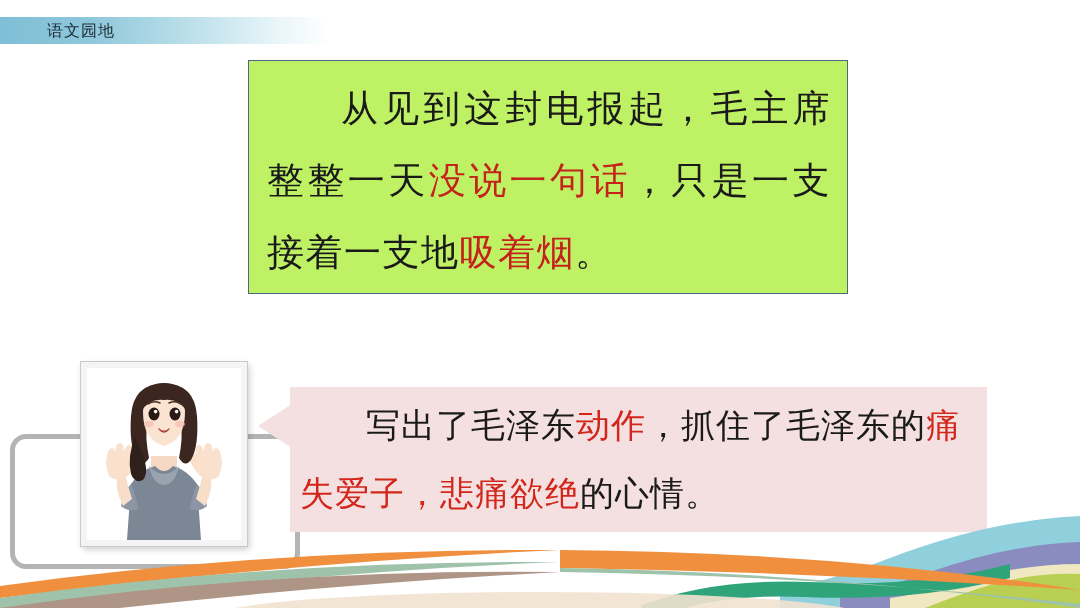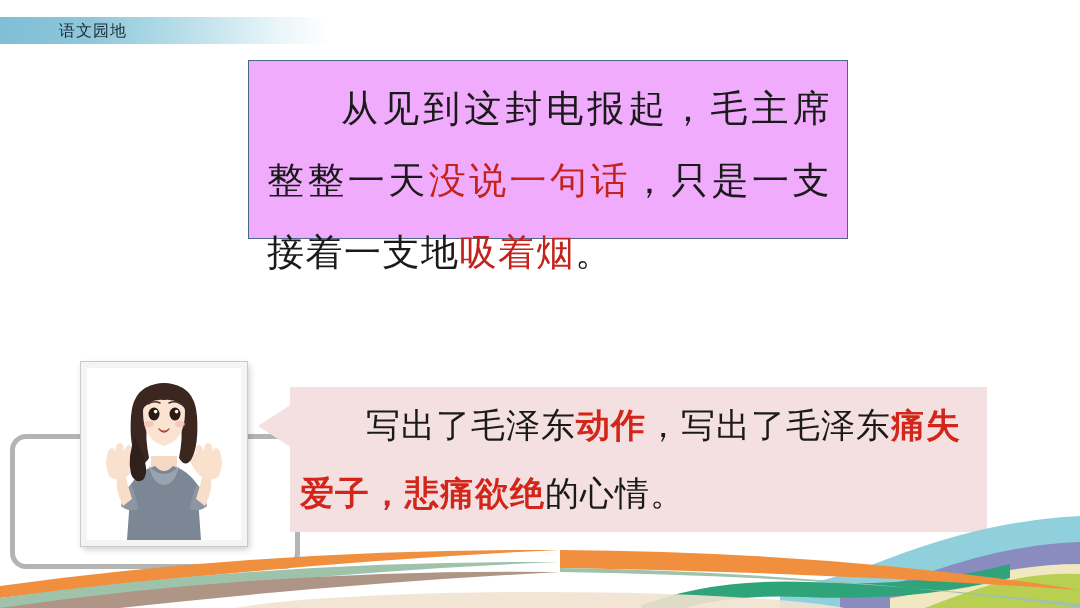--- a/index.html
+++ b/index.html
@@ -29,40 +29,40 @@
     background: linear-gradient(to right,
                 #7fbfd6 0px,
                 #8ec7da 90px,
                 #a9d6e4 150px,
                 #cde8f0 225px,
                 #eaf6fa 280px,
                 #ffffff 330px);
   }
   .header-title {
     position: absolute;
-    left: 59px;
+    left: 47px;
     top: 18px;
     height: 38px;
     line-height: 26px;
     font-size: 16px;
     color: #1d2b36;
     letter-spacing: 1px;
     font-family: Liberation Serif, serif;
     white-space: nowrap;
   }
 
   
   .quote-box {
     position: absolute;
     left: 248px;
     top: 60px;
     width: 600px;
-    height: 179px;
+    height: 234px;
     border: 1.5px solid #4d6882;
-    background: #f0abfc;
+    background: #bef264;
     box-sizing: border-box;
   }
   .quote-text {
     position: absolute;
     left: 18px;
     top: 12px;
     width: 564px;
     font-size: 37px;
     line-height: 72px;
     color: #1a1a1a;
@@ -134,21 +134,21 @@
     width: 680px;
     font-size: 34px;
     line-height: 68px;
     color: #1a1a1a;
     text-indent: 66px;
     letter-spacing: 1px;
     font-family: "Liberation Serif", "DejaVu Serif", serif;
   }
   .bubble-text .hl {
     color: #d2261b;
-    font-weight: bold;
+    font-weight: normal;
   }
 
   
   .bottom-art {
     position: absolute;
     left: 0;
     bottom: 0;
     width: 1080px;
     height: 130px;
     pointer-events: none;
@@ -205,21 +205,21 @@
       <ellipse cx="62" cy="56" rx="5" ry="3.2" fill="#f6bdb2" opacity="0.75"></ellipse>
       <ellipse cx="93" cy="56" rx="5" ry="3.2" fill="#f6bdb2" opacity="0.75"></ellipse>
 
       <path d="M72 61 q5 7 10 0 q-5 3 -10 0 z" fill="#c4524e"></path>
       <path d="M72 61 q5 6 10 0" stroke="#a8403c" stroke-width="1.2" fill="none" stroke-linecap="round"></path>
     </svg>
   </div>
 
   <div class="bubble-tail"></div>
   <div class="bubble"></div>
-  <div class="bubble-text"><span>写出了毛泽东</span><span class="hl">动作</span><span>，写出了毛泽东</span><span class="hl">痛失爱子，悲痛欲绝</span><span>的心情。</span></div>
+  <div class="bubble-text"><span>写出了毛泽东</span><span class="hl">动作</span><span>，抓住了毛泽东的</span><span class="hl">痛失爱子，悲痛欲绝</span><span>的心情。</span></div>
 
   <svg class="bottom-art" viewBox="0 0 1080 130" preserveAspectRatio="none">
 
     <path d="M1080 38 q-90 4 -190 42 q-60 23 -110 32 l0 18 h300 z" fill="#8fd0dc"></path>
     <path d="M1080 64 q-70 2 -150 30 q-50 18 -90 26 l0 10 h240 z" fill="#8a8cc0"></path>
     <path d="M1080 86 q-60 0 -120 18 q-40 12 -70 16 l0 10 h190 z" fill="#f0e8c0"></path>
     <path d="M1080 96 q-50 -2 -100 14 q-30 10 -55 20 h155 z" fill="#b8cf52"></path>
 
     <path d="M640 128 q70 -28 170 -24 q110 6 200 -18 l0 14 q-95 24 -205 19 q-95 -4 -150 22 z" fill="#2fa37a"></path>
 

